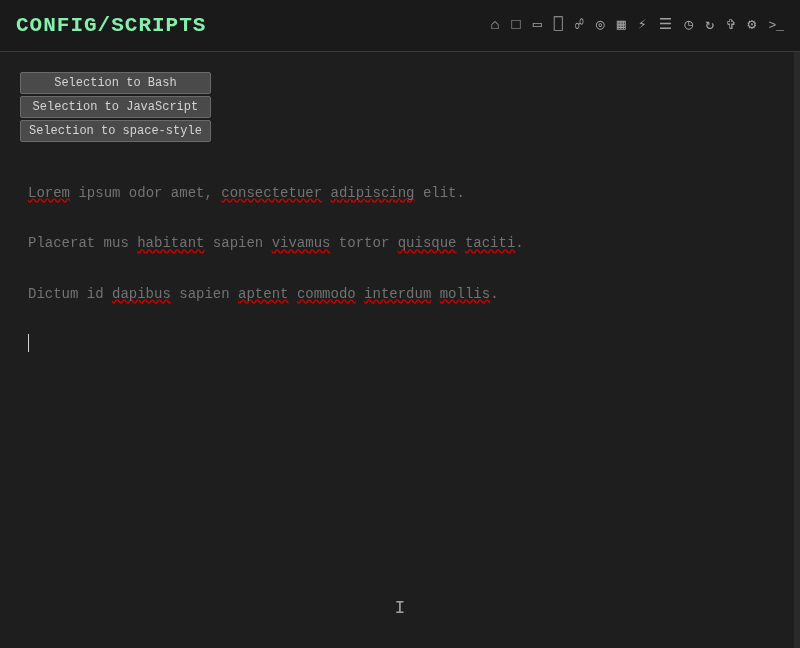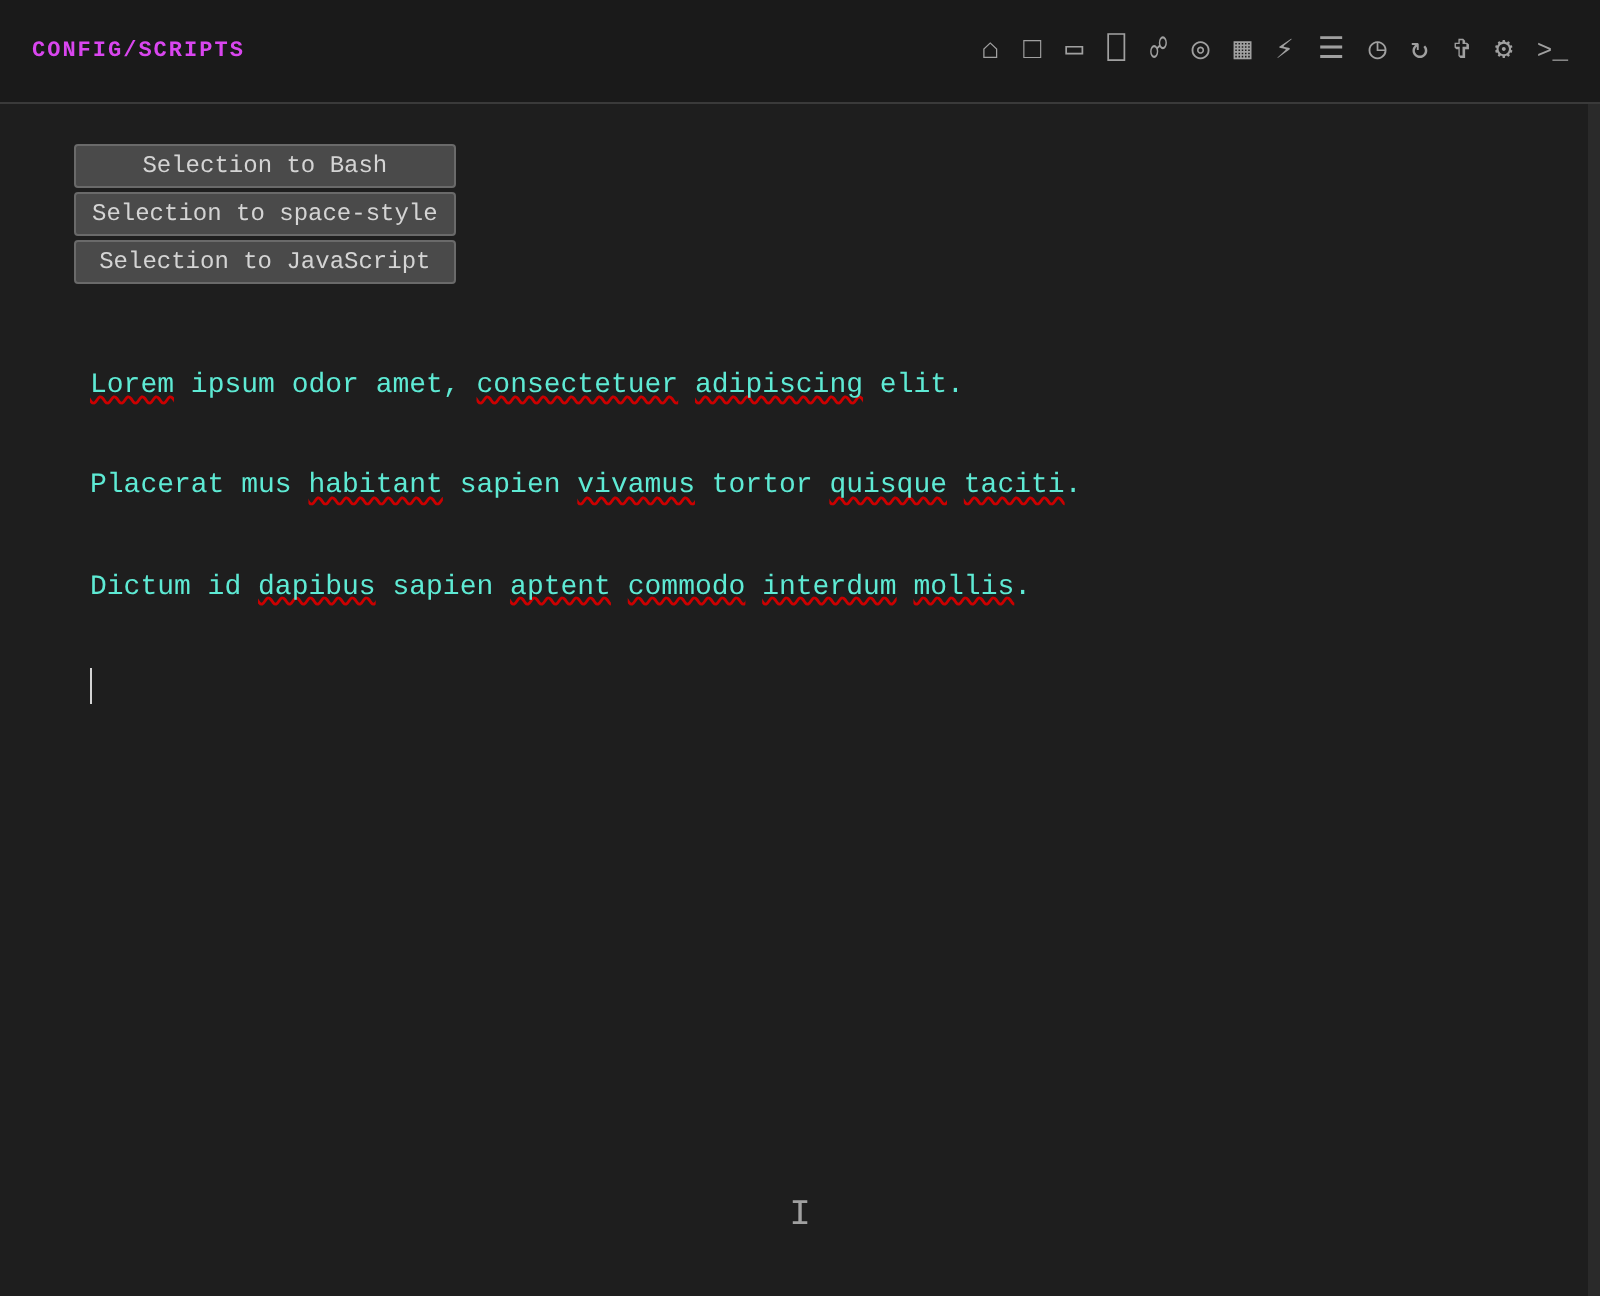--- a/index.html
+++ b/index.html
@@ -22,22 +22,22 @@
       background: #1a1a1a;
       border-bottom: 1px solid #3a3a3a;
       height: 52px;
       display: flex;
       align-items: center;
       justify-content: space-between;
       padding: 0 16px;
     }
 
     #header-title {
-      color: #d946ef;
-      font-size: 11px;
+      color: #86efac;
+      font-size: 21px;
       font-weight: bold;
       letter-spacing: 1px;
       font-family: 'Courier New', Courier, monospace;
     }
 
     #header-icons {
       display: flex;
       align-items: center;
       gap: 12px;
     }
@@ -46,21 +46,21 @@
       color: #a0a0a0;
       font-size: 15px;
       cursor: pointer;
       line-height: 1;
     }
 
     
     #main {
       background: #1e1e1e;
       height: calc(648px - 52px);
-      padding: 20px 37px;
+      padding: 20px 20px;
       overflow-y: auto;
       position: relative;
     }
 
     
     #context-menu {
       display: flex;
       flex-direction: column;
       gap: 2px;
       margin-bottom: 30px;
@@ -79,21 +79,21 @@
       white-space: nowrap;
       border-radius: 2px;
     }
 
     
     #text-content {
       padding: 10px 8px;
     }
 
     .text-paragraph {
-      color: #5eead4;
+      color: #737373;
       font-family: 'Courier New', Courier, monospace;
       font-size: 14px;
       line-height: 1.6;
       margin-bottom: 28px;
     }
 
     
     .spell-error {
       text-decoration: underline wavy #cc0000;
       text-decoration-skip-ink: none;
@@ -172,22 +172,22 @@
     <span class="header-icon">✞</span>
     <span class="header-icon">⚙</span>
     <span class="header-icon" style="font-size:13px;">&gt;_</span>
   </div>
 </div>
 
 <div id="main">
 
   <div id="context-menu">
     <button class="menu-item">Selection to Bash</button>
+    <button class="menu-item">Selection to JavaScript</button>
     <button class="menu-item">Selection to space-style</button>
-    <button class="menu-item">Selection to JavaScript</button>
   </div>
 
   <div id="text-content">
 
     <p class="text-paragraph">
       <span class="spell-error">Lorem</span>
       <span> ipsum</span>
       <span> odor amet, </span><span class="spell-error">consectetuer</span><span> </span><span class="spell-error">adipiscing</span><span> elit.</span>
     </p>
 

